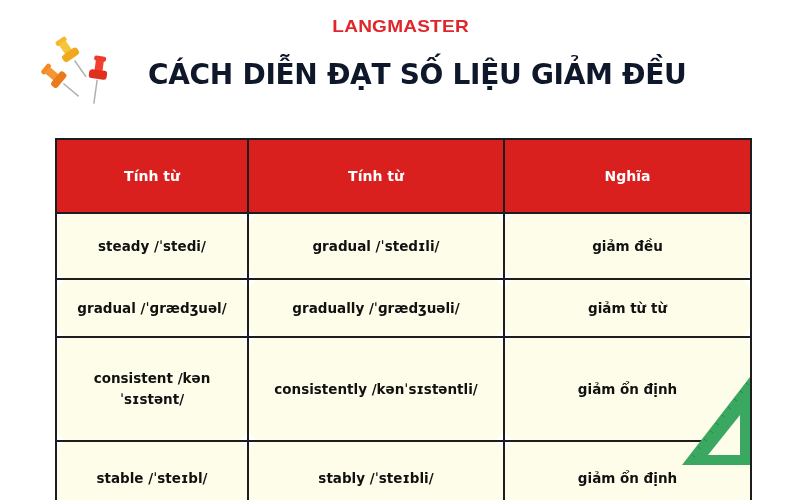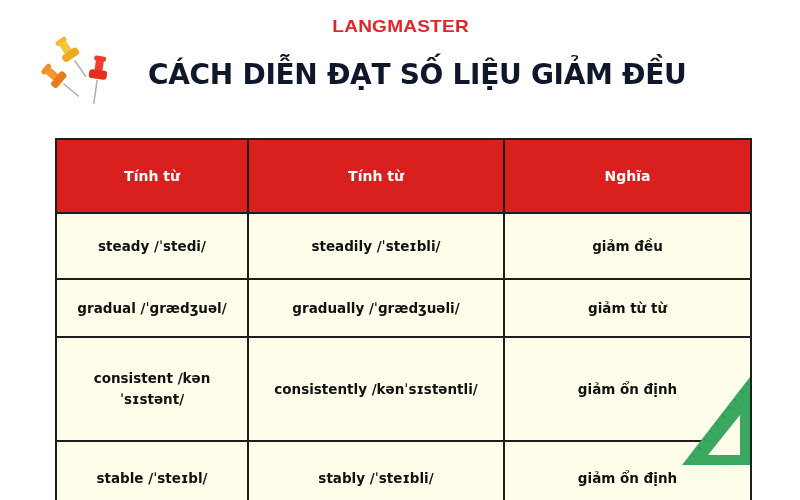--- a/index.html
+++ b/index.html
@@ -23,21 +23,21 @@
     position: absolute; left: 55px; top: 138px; width: 697px; height: 326px;
     border-collapse: collapse; table-layout: fixed;
   }
   table.grid th, table.grid td {
     border: 2px solid #1d1d1d; text-align: center; vertical-align: middle; padding: 16px 6px;
   }
   table.grid th {
     background: #d9201f; color: #ffffff; font-weight: bold; font-size: 14px; height: 40px;
   }
   table.grid td {
-    background: #fefde9; color: #111111; font-weight: bold; font-size: 13.5px; line-height: 21px;
+    background: #fefde9; color: #111111; font-weight: bold; font-size: 13.5px; line-height: 21px; border-radius: 15px;
   }
   .ruler { position: absolute; left: 680px; top: 375px; width: 72px; height: 92px; }
 </style>
 </head>
 <body>
 
 <div class="brand">LANGMASTER</div>
 
 <svg class="pins" viewBox="0 0 75 75">
 
@@ -69,21 +69,21 @@
   <thead>
     <tr>
       <th style="width:178px">Tính từ</th>
       <th style="width:242px">Tính từ</th>
       <th>Nghĩa</th>
     </tr>
   </thead>
   <tbody>
     <tr style="height:66px">
       <td>steady /ˈstedi/</td>
-      <td>steadily /ˈsteɪbli/</td>
+      <td>gradual /ˈstedɪli/</td>
       <td>giảm đều</td>
     </tr>
     <tr style="height:58px">
       <td>gradual /ˈɡrædʒuəl/</td>
       <td>gradually /ˈɡrædʒuəli/</td>
       <td>giảm từ từ</td>
     </tr>
     <tr style="height:104px">
       <td>consistent /kən ˈsɪstənt/</td>
       <td>consistently /kənˈsɪstəntli/</td>

